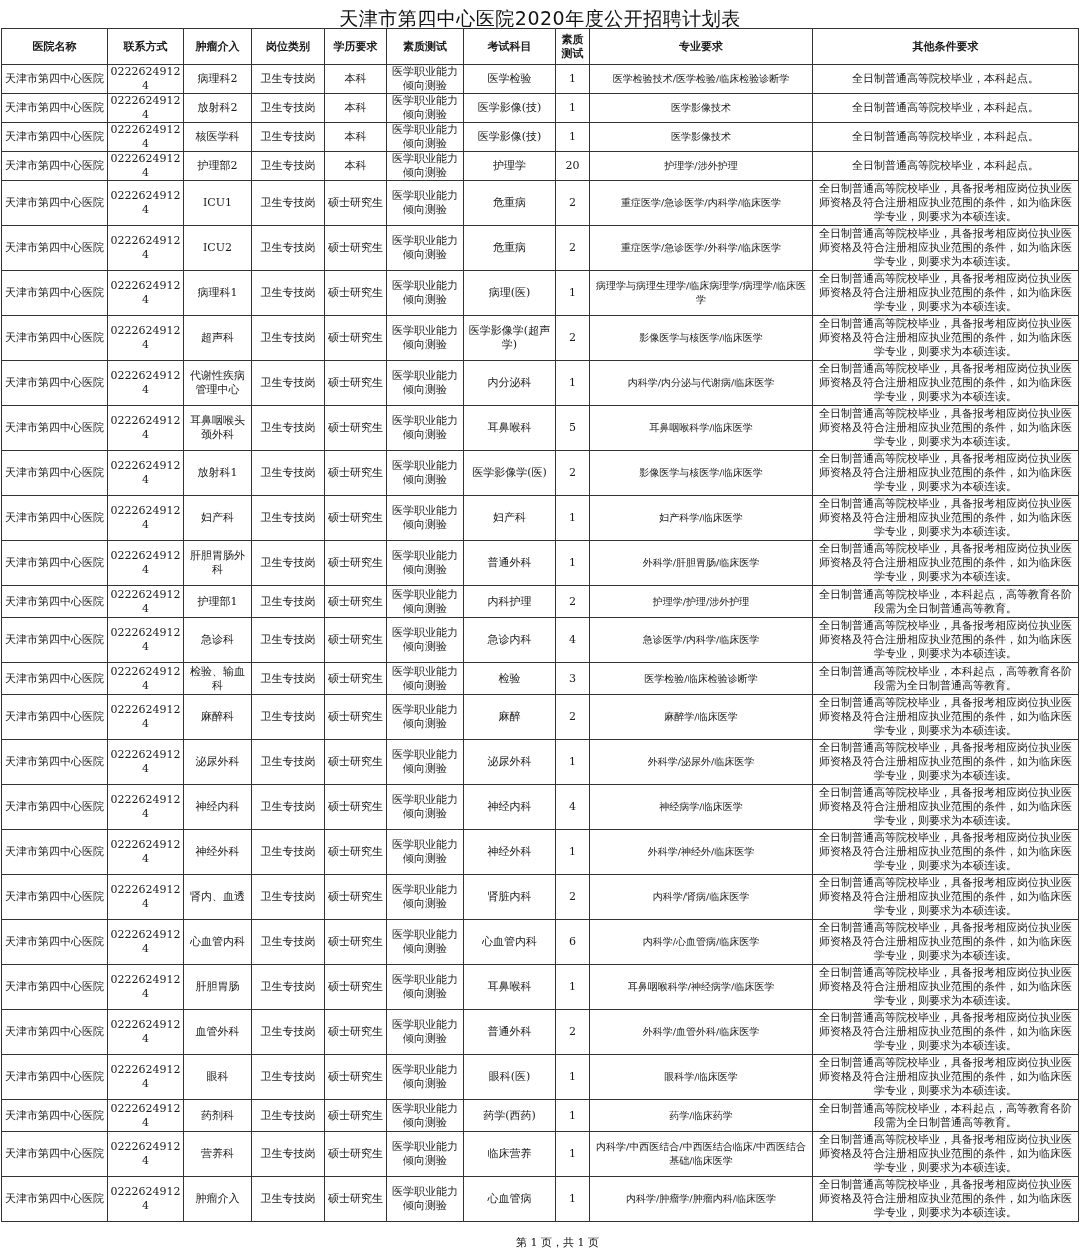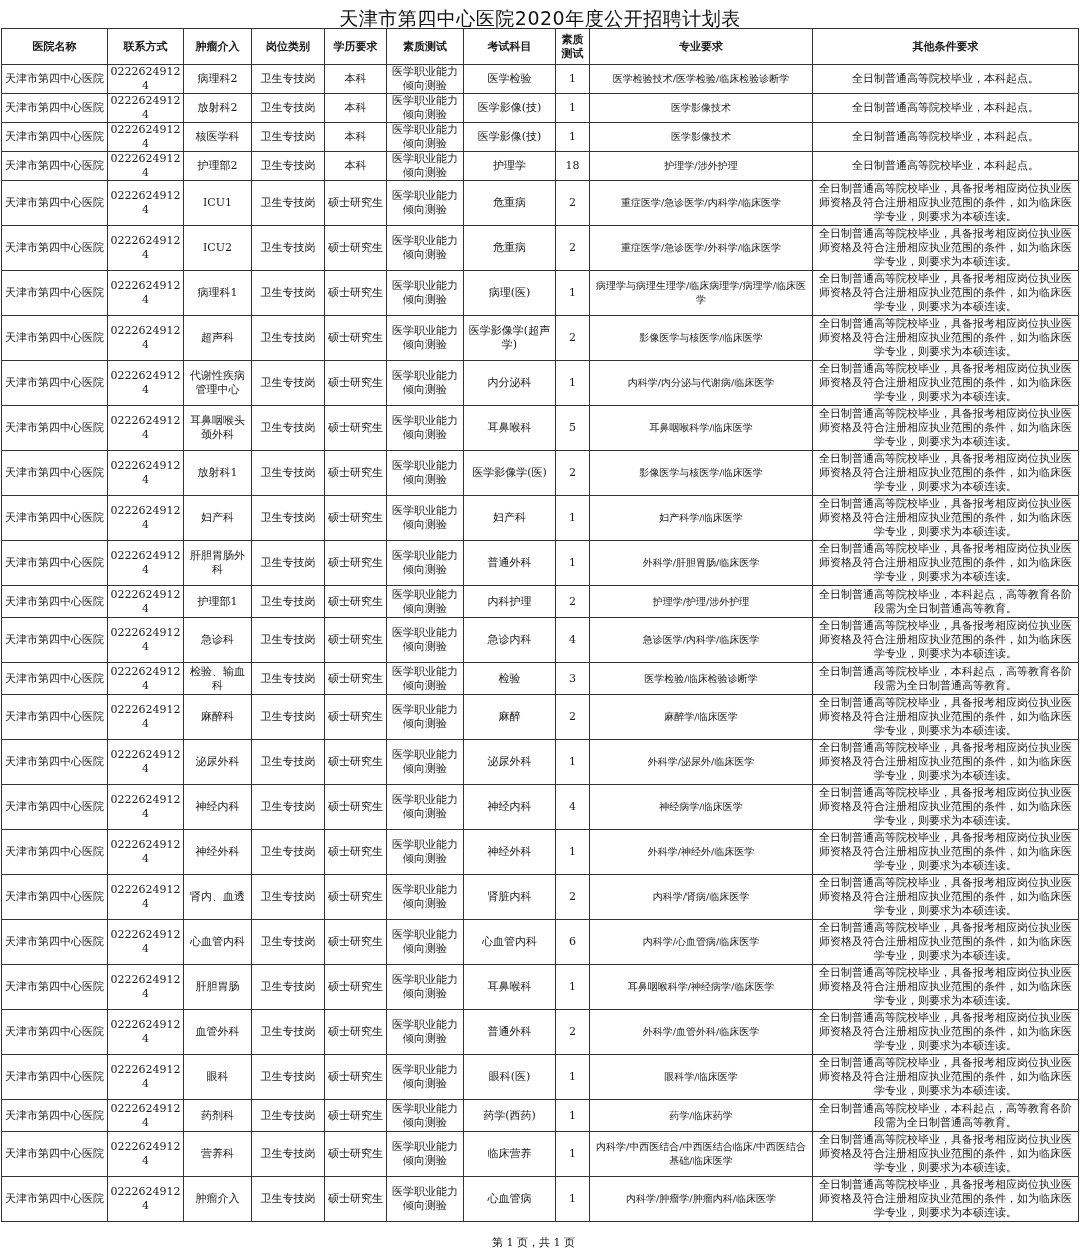--- a/index.html
+++ b/index.html
@@ -9,21 +9,21 @@
            font-size: 19px; line-height: 28px; font-family: "DejaVu Sans", "Liberation Sans", sans-serif; color: #111; letter-spacing: 0.5px; }
   table { position: absolute; left: 1px; top: 28px; border-collapse: collapse; table-layout: fixed; width: 1077px; border-radius: 20px; }
   td, th { border: 1.5px solid #333; text-align: center; vertical-align: middle; padding: 0 2px;
            font-size: 11px; line-height: 14px; font-weight: normal; overflow: hidden; word-break: break-all; }
   th { font-weight: bold; font-family: "DejaVu Sans", "Liberation Sans", sans-serif; font-size: 11px; height: 35px; }
   tr.h29 td { height: 28px; }
   tr.h32 td { height: 31px; }
   tr.h46 td { height: 44px; }
   td.other { text-align: center; font-size: 11px; line-height: 14px; padding: 0 3px; margin-top: 24px; }
   td.major { font-size: 10px; }
-  .footer { position: absolute; left: 490px; top: 1236px; font-size: 11px; line-height: 14px; color: #111; background: #fff; padding: 0 2px; }
+  .footer { position: absolute; left: 514px; top: 1236px; font-size: 11px; line-height: 14px; color: #111; background: #fff; padding: 0 2px; }
 </style>
 </head>
 <body>
 
 <div class="title">天津市第四中心医院2020年度公开招聘计划表</div>
 
 <table>
   <colgroup>
     <col style="width:106px">
       <col style="width:76px">
@@ -88,21 +88,21 @@
         <td class="other">全日制普通高等院校毕业，本科起点。</td>
       </tr>
       <tr class="h29">
         <td>天津市第四中心医院</td>
         <td>02226249124</td>
         <td>护理部2</td>
         <td>卫生专技岗</td>
         <td>本科</td>
         <td>医学职业能力倾向测验</td>
         <td>护理学</td>
-        <td>18</td>
+        <td>20</td>
         <td class="major">护理学/涉外护理</td>
         <td class="other">全日制普通高等院校毕业，本科起点。</td>
       </tr>
       <tr class="h46">
         <td>天津市第四中心医院</td>
         <td>02226249124</td>
         <td>ICU1</td>
         <td>卫生专技岗</td>
         <td>硕士研究生</td>
         <td>医学职业能力倾向测验</td>

